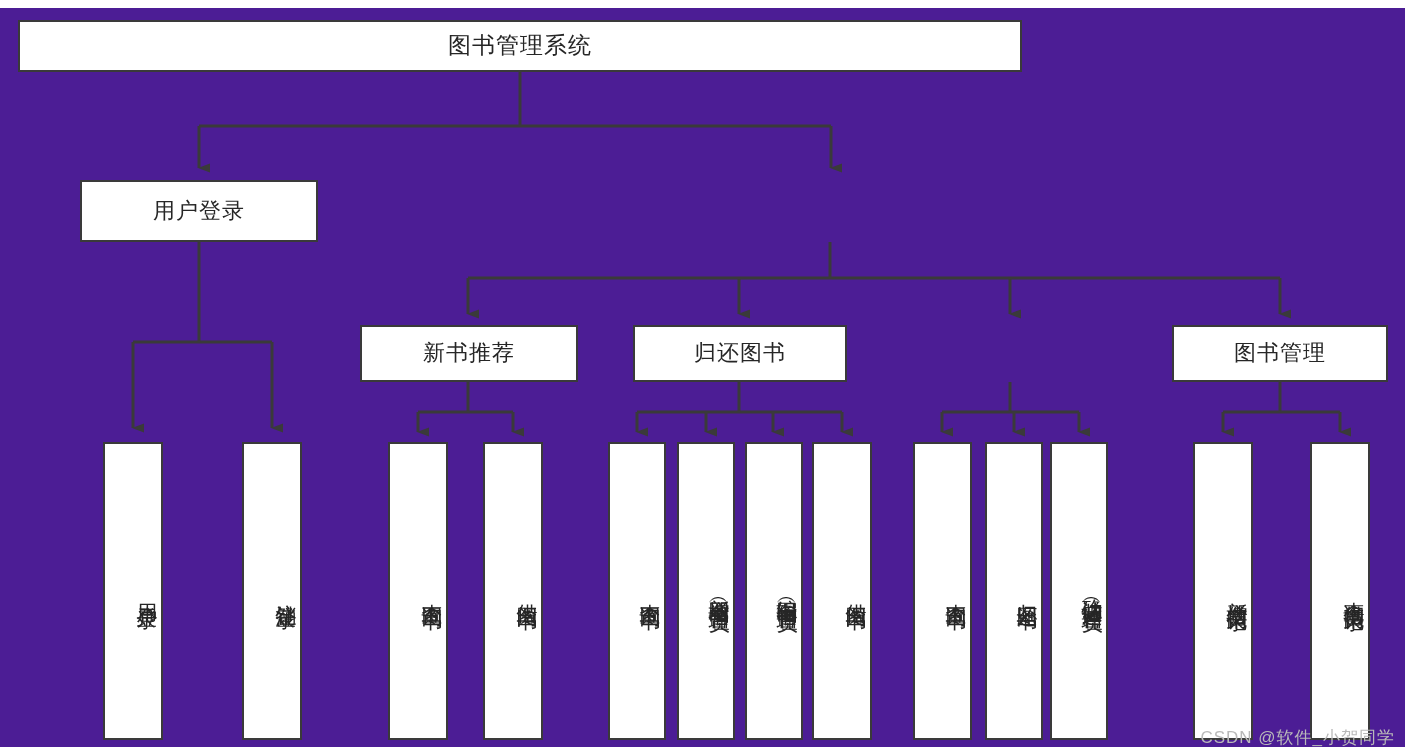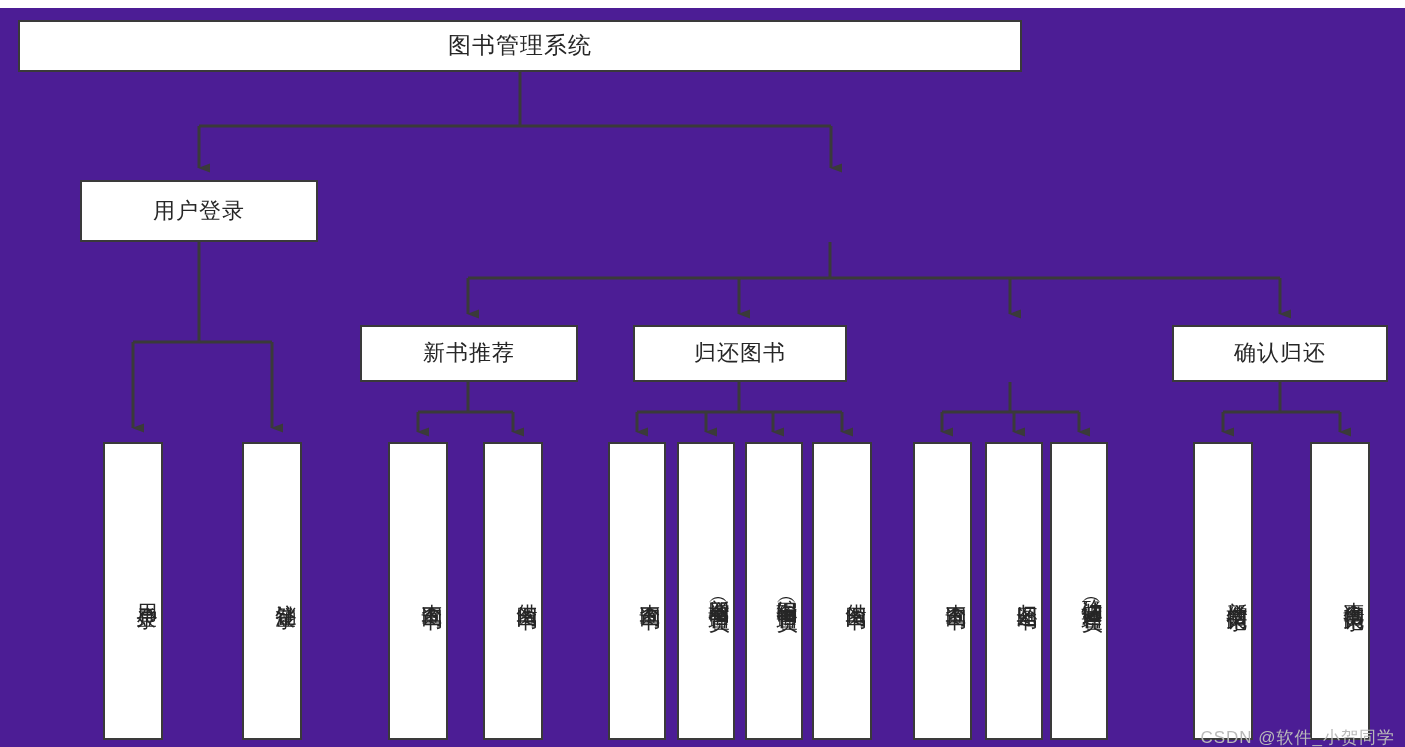--- a/index.html
+++ b/index.html
@@ -142,21 +142,21 @@
   <div class="node horiz" style="left:360px;top:317px;width:218px;height:57px;">
     <span>新书推荐</span>
   </div>
 
   <div class="node horiz" style="left:633px;top:317px;width:214px;height:57px;">
     <span>归还图书</span>
   </div>
 
 
   <div class="node horiz" style="left:1172px;top:317px;width:216px;height:57px;">
-    <span>确认归还</span>
+    <span>图书管理</span>
   </div>
 
   <div class="node vert" style="left:103px;top:434px;width:60px;height:298px;">
     <span>用户登录</span>
   </div>
 
   <div class="node vert" style="left:242px;top:434px;width:60px;height:298px;">
     <span>注销登录</span>
   </div>
 

